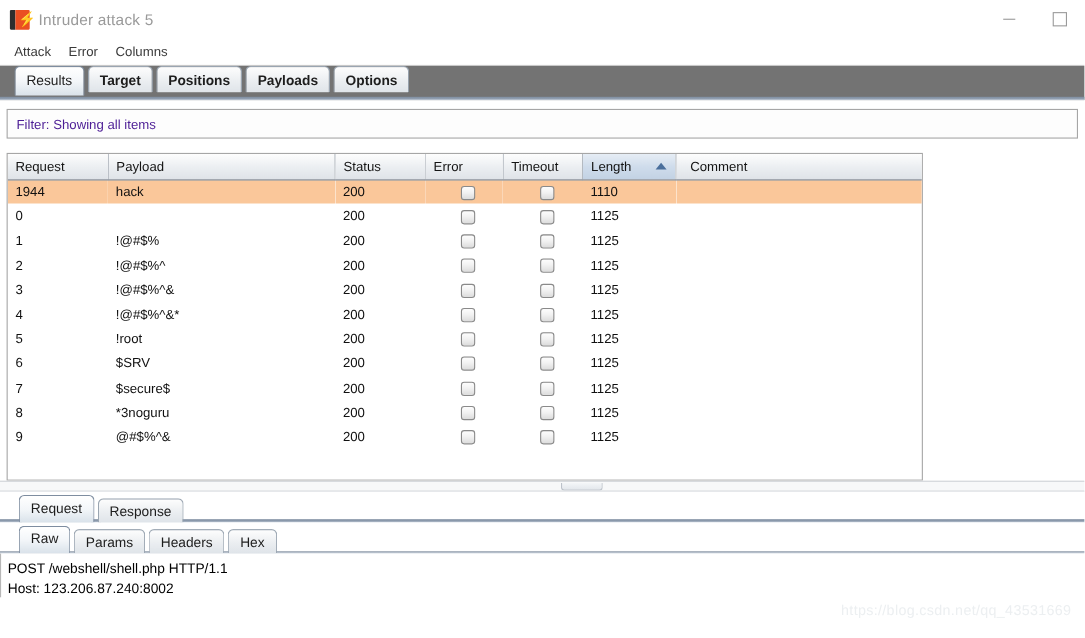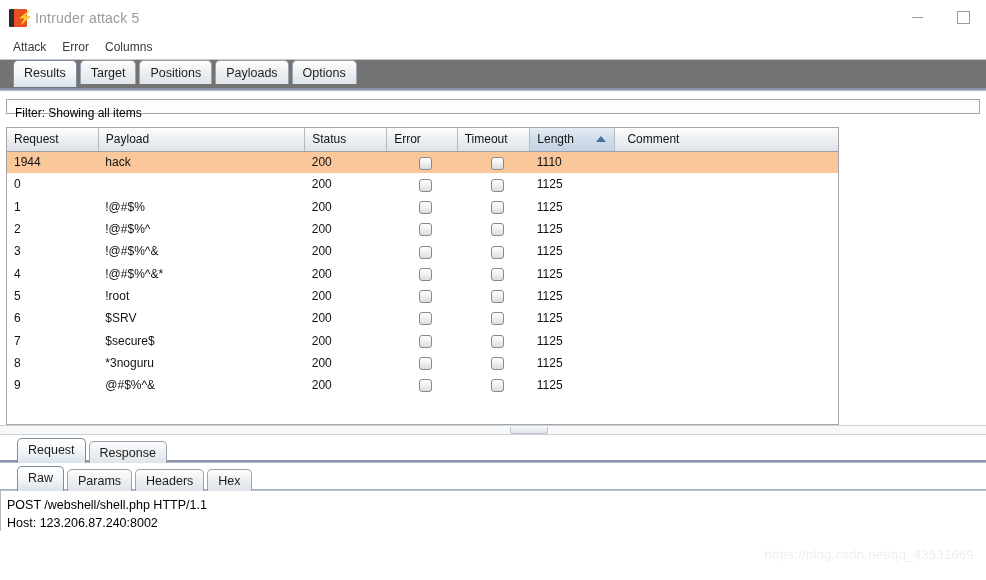--- a/index.html
+++ b/index.html
@@ -130,43 +130,44 @@
     font-size: 12.5px;
     color: #1d1d1d;
     background: linear-gradient(to bottom, #fdfdfd 0%, #ebeef1 55%, #dfe4e9 100%);
     border: 1px solid #9aa5b1;
     border-bottom: none;
     border-radius: 5px 5px 0 0;
     position: relative;
     z-index: 2;
     cursor: default;
     box-sizing: border-box;
+    font-weight: bold;
   }
   .tab.active {
     background: linear-gradient(to bottom, #ffffff 0%, #f3f6f9 50%, #d9e2ea 100%);
     border-color: #7e8da0;
     height: 27px;
     line-height: 25px;
     font-weight: normal;
   }
 
   
   .results-panel {
     padding: 0;
     background: #ffffff;
   }
   .filter-bar {
     margin: 8px 6px 0 6px;
-    height: 15px;
+    height: 27px;
     line-height: 27px;
     border: 1px solid #a6a6a6;
     background: #fdfdfd;
     padding-left: 8px;
     font-size: 12px;
-    color: #000000;
+    color: #4c1d95;
     cursor: default;
     box-sizing: border-box;
   }
 
   .table-wrap {
     margin: 13px 0 0 6px;
     width: 833px;
     height: 298px;
     border: 1px solid #a6a6a6;
     border-right: 1px solid #a6a6a6;

